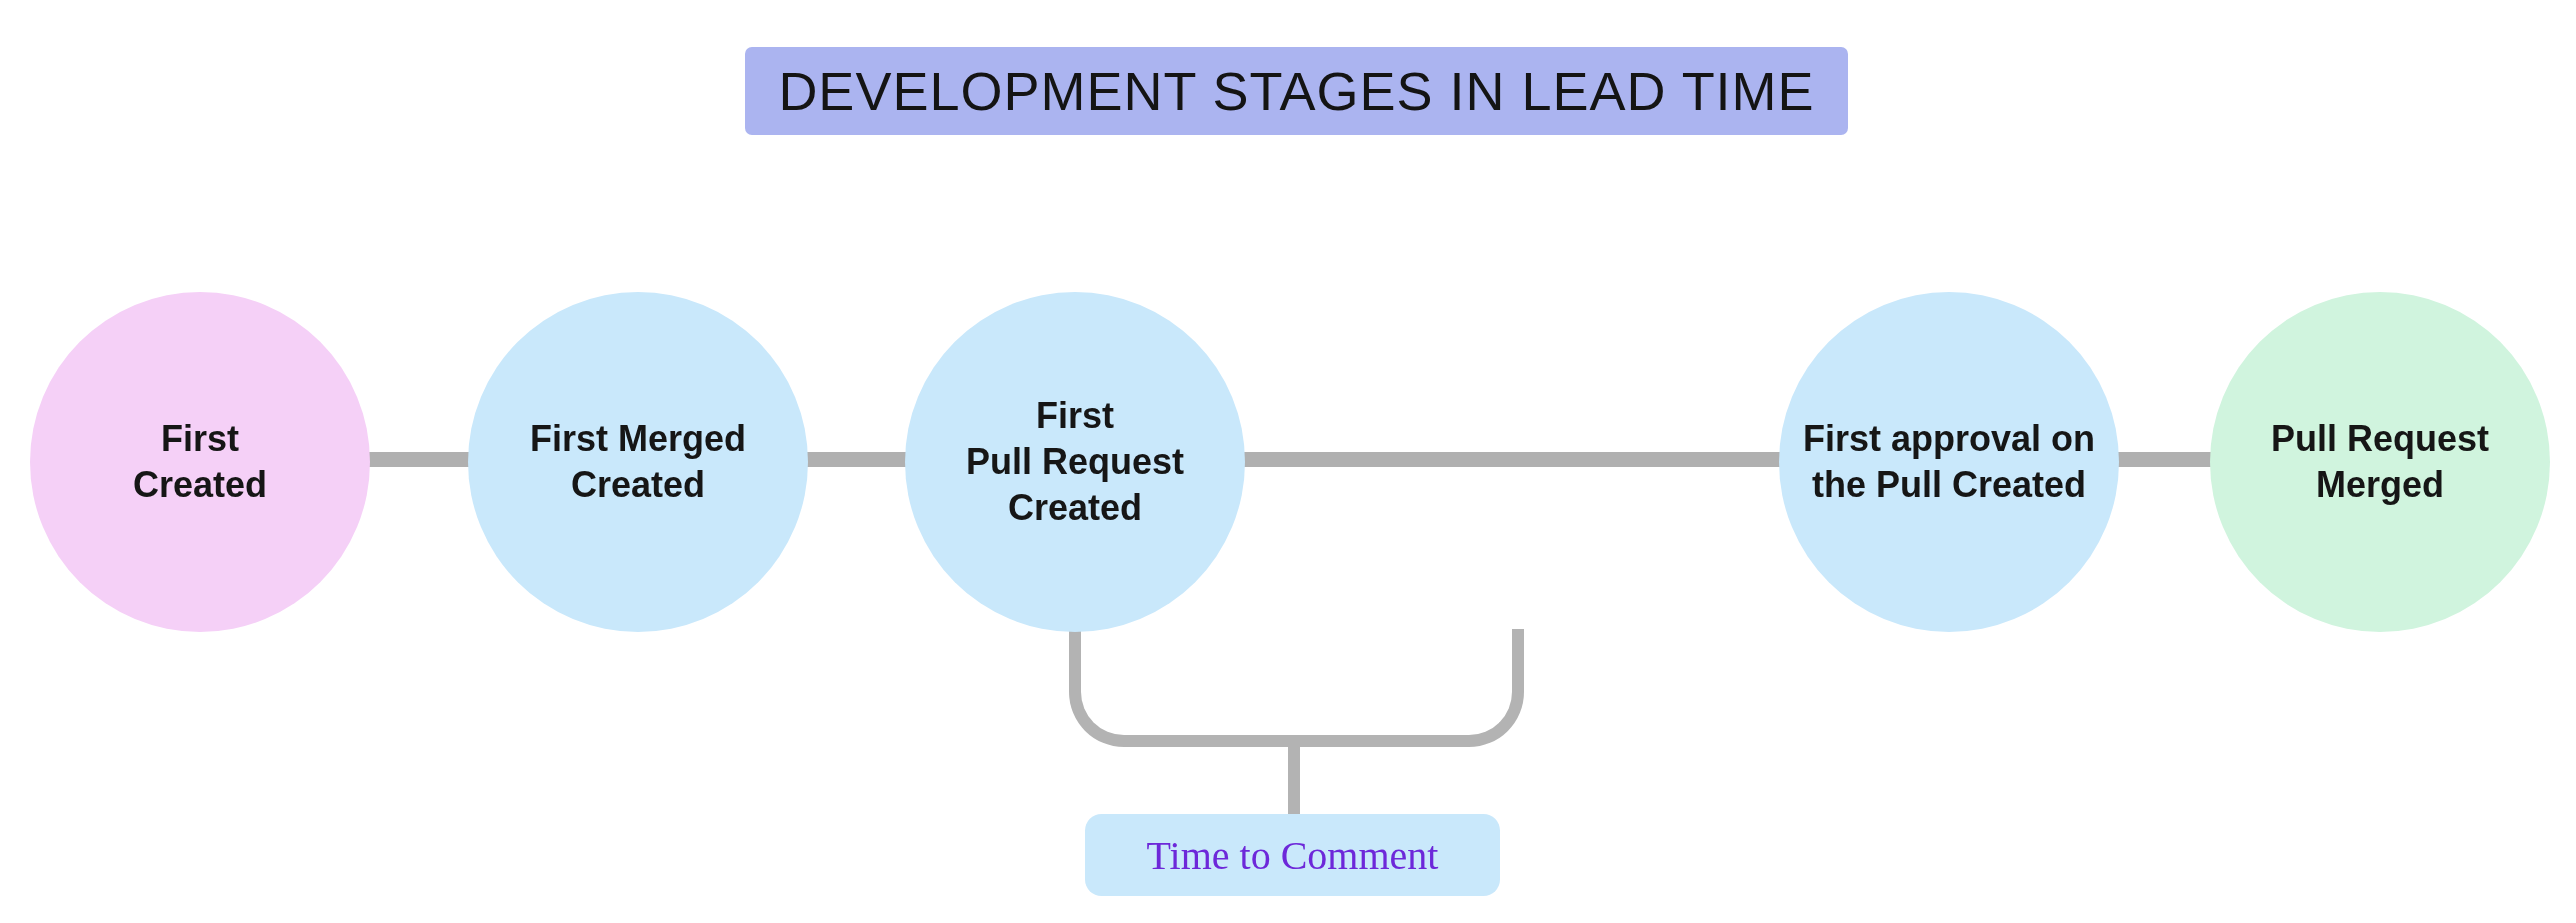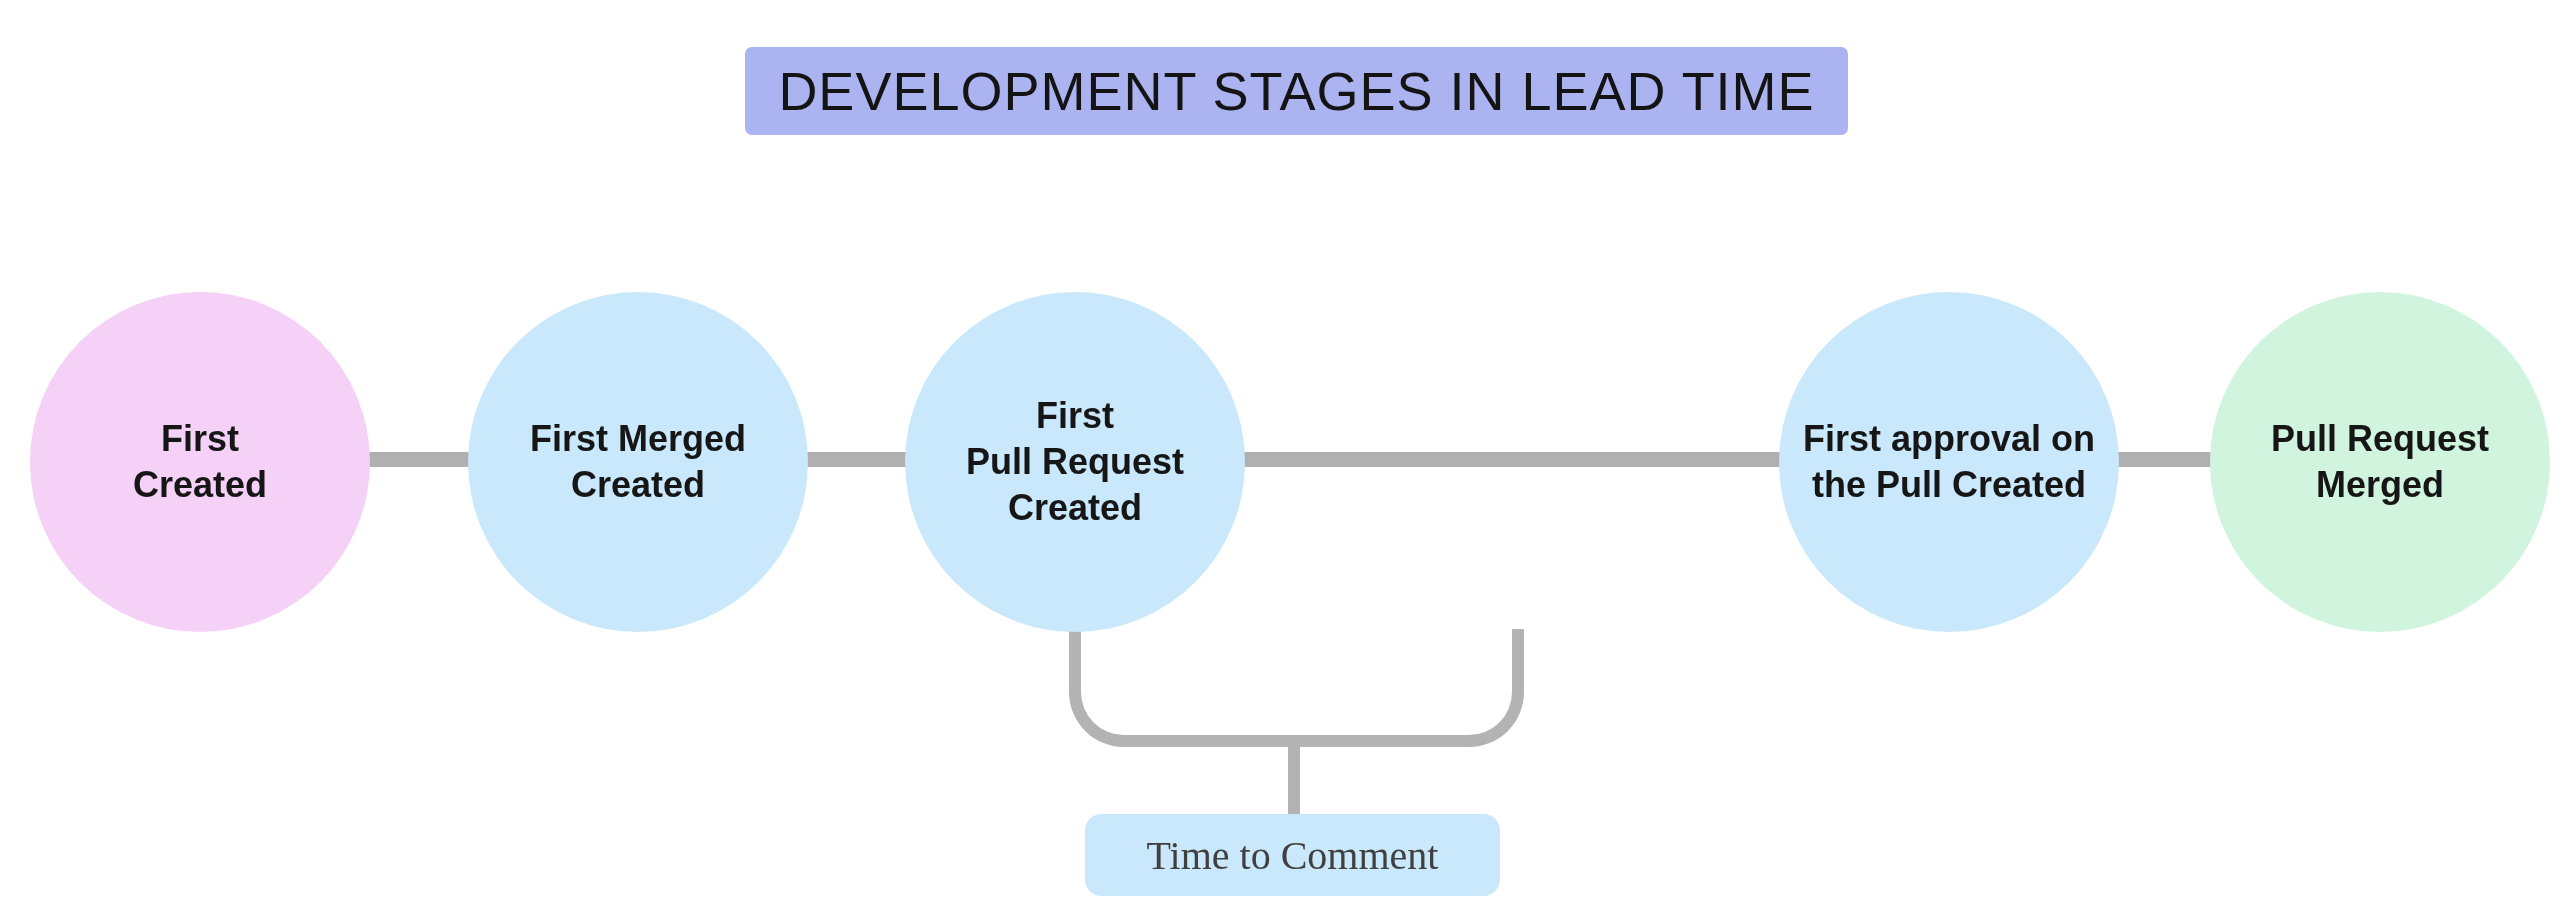--- a/index.html
+++ b/index.html
@@ -110,21 +110,21 @@
     height: 82px;
     border-radius: 16.5px;
     display: flex;
     align-items: center;
     justify-content: center;
     z-index: 2;
   }
   .annotation .txt {
     font-family: cursive;
     font-size: 40px;
-    color: #404040;
+    color: #6d28d9;
     white-space: nowrap;
   }
 </style>
 </head>
 <body>
 
 <div class="canvas">
 
   <div class="banner" style="background: rgb(171, 180, 240);">
     <span class="title">DEVELOPMENT STAGES IN LEAD TIME</span>

